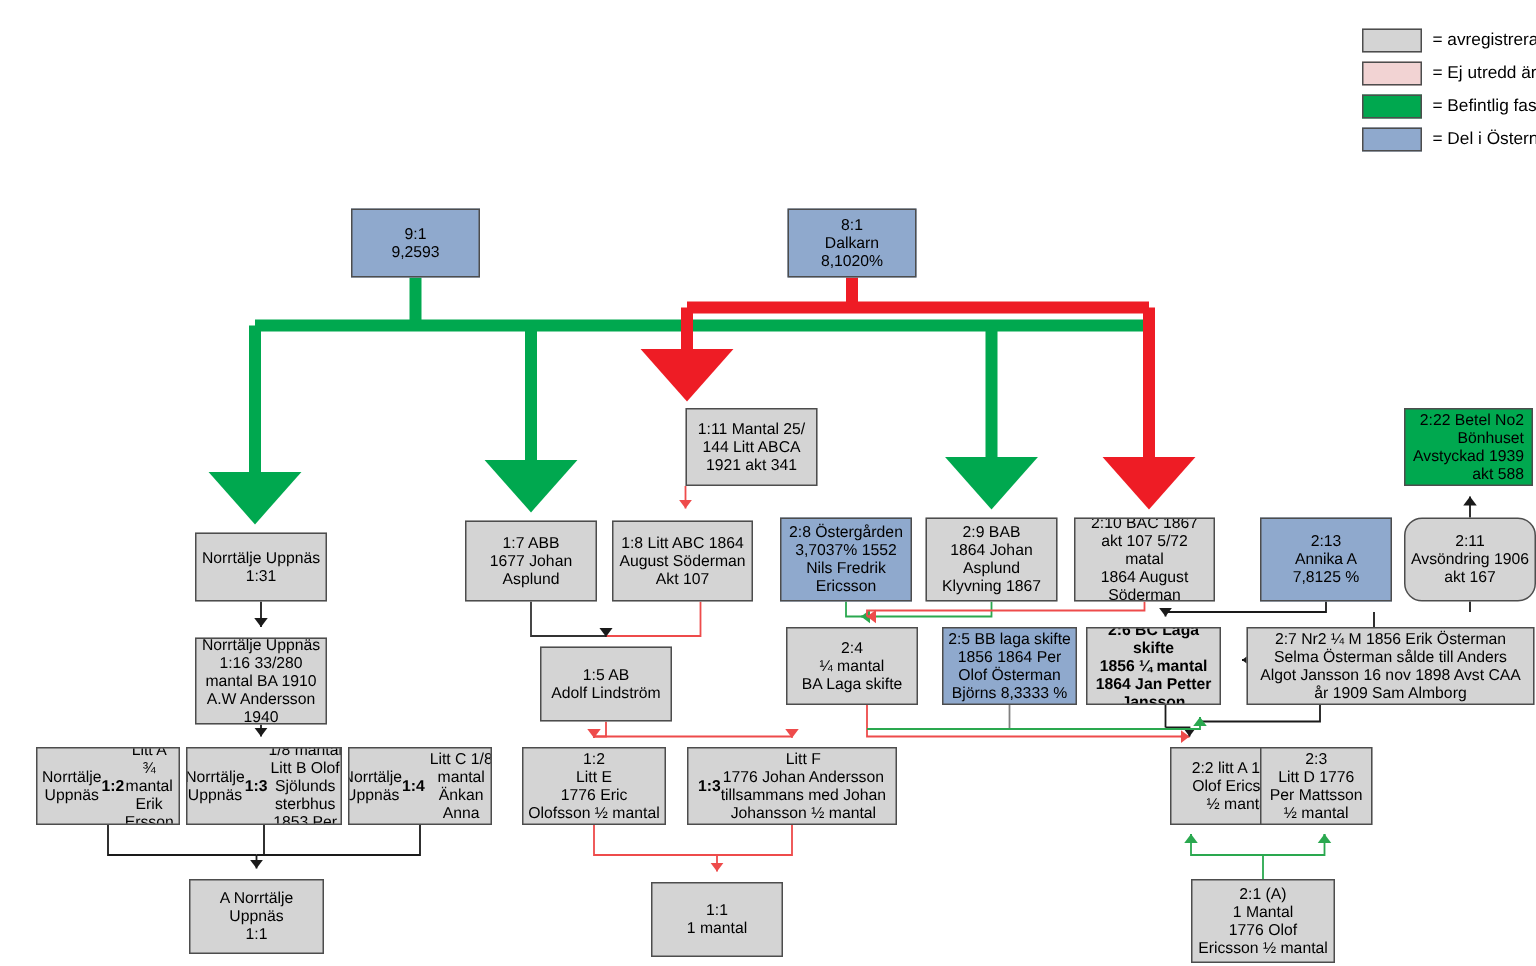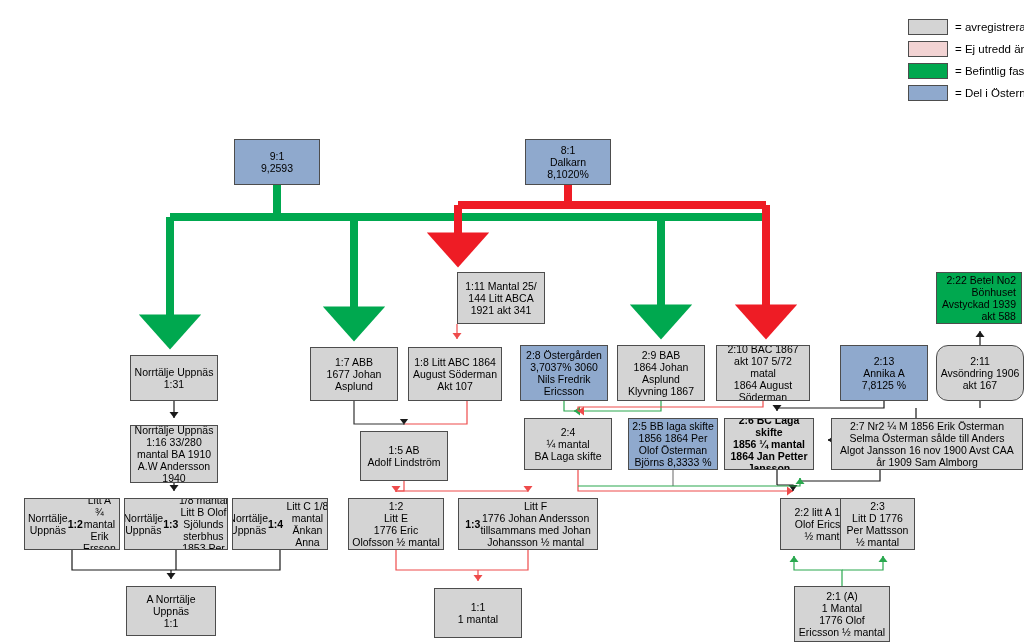--- a/index.html
+++ b/index.html
@@ -192,21 +192,21 @@
 1921 akt 341</div>
       <div class="node n-grey" style="left: 130px; top: 355px; width: 88px; height: 46px;">Norrtälje Uppnäs
 1:31</div>
       <div class="node n-grey" style="left: 310px; top: 347px; width: 88px; height: 54px;">1:7 ABB
 1677 Johan
 Asplund</div>
       <div class="node n-grey" style="left: 408px; top: 347px; width: 94px; height: 54px;">1:8 Litt  ABC 1864
 August Söderman
 Akt 107</div>
       <div class="node n-blue" style="left: 520px; top: 345px; width: 88px; height: 56px;">2:8 Östergården
-3,7037% 3060
+3,7037% 1552
 Nils Fredrik
 Ericsson</div>
       <div class="node n-grey" style="left: 617px; top: 345px; width: 88px; height: 56px;">2:9 BAB
 1864 Johan
 Asplund
 Klyvning 1867</div>
       <div class="node n-grey" style="left: 716px; top: 345px; width: 94px; height: 56px;">2:10 BAC 1867
 akt 107 5/72 matal
 1864 August
 Söderman</div>
@@ -227,21 +227,21 @@
       <div class="node n-blue" style="left: 628px; top: 418px; width: 90px; height: 52px;">2:5 BB laga skifte
 1856 1864 Per
 Olof Österman
 Björns 8,3333 %</div>
       <div class="node n-grey" style="left: 724px; top: 418px; width: 90px; height: 52px; font-weight: bold;">2:6 BC Laga skifte
 1856 ¼ mantal
 1864 Jan Petter
 Jansson</div>
       <div class="node n-grey" style="left: 831px; top: 418px; width: 192px; height: 52px;">2:7 Nr2  ¼ M 1856 Erik Österman
 Selma Österman sålde till Anders
-Algot Jansson 16 nov 1900  Avst CAA
+Algot Jansson 16 nov 1898  Avst CAA
 år 1909 Sam Almborg</div>
       <div class="node n-grey" style="left: 24px; top: 498px; width: 96px; height: 52px;">Norrtälje Uppnäs
 <b>1:2</b> Litt A ¾ mantal
 Erik Ersson</div>
       <div class="node n-grey" style="left: 124px; top: 498px; width: 104px; height: 52px;">Norrtälje Uppnäs<b>1:3</b>
 1/8 mantal Litt B Olof
 Sjölunds sterbhus
 1853 Per Pettersson</div>
       <div class="node n-grey" style="left: 232px; top: 498px; width: 96px; height: 52px;">Norrtälje Uppnäs<b>1:4</b>
 Litt C 1/8 mantal

